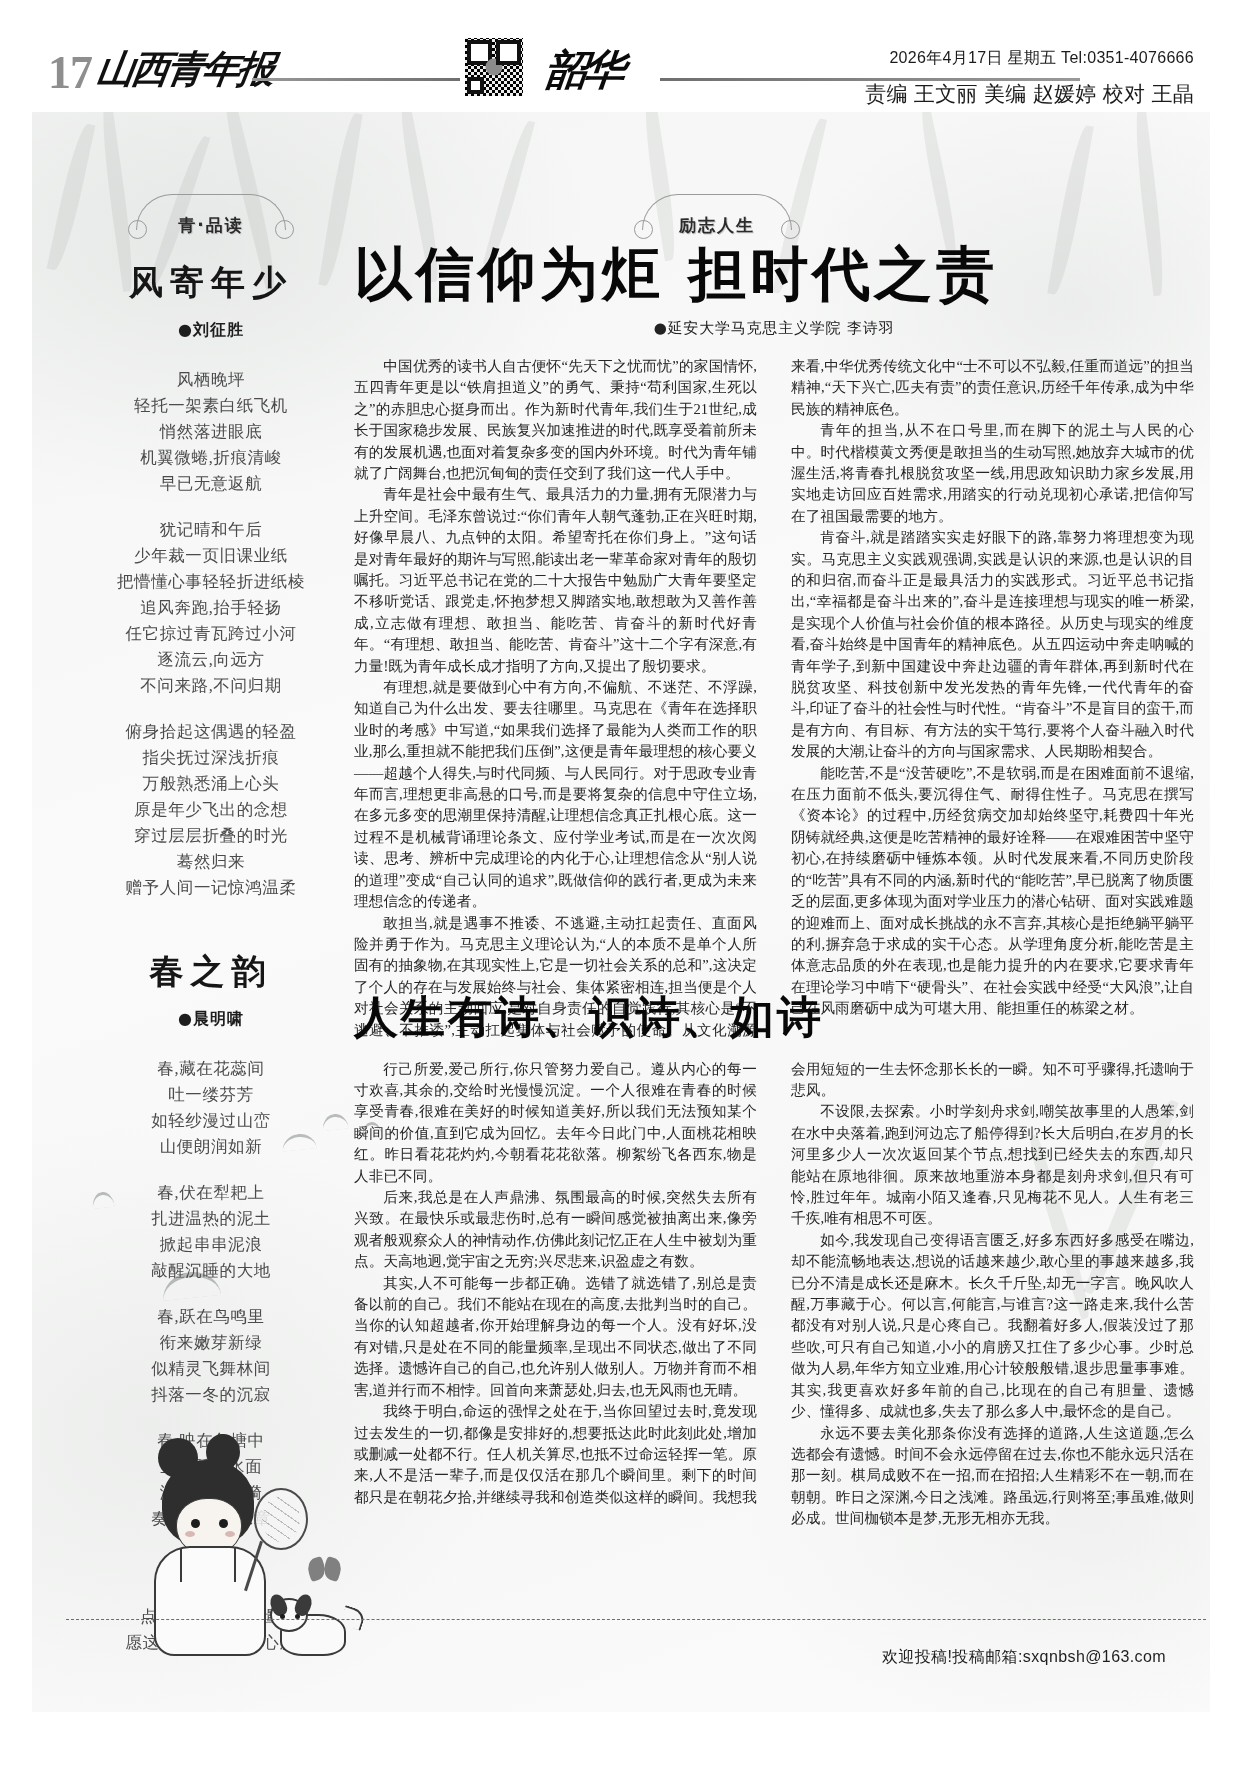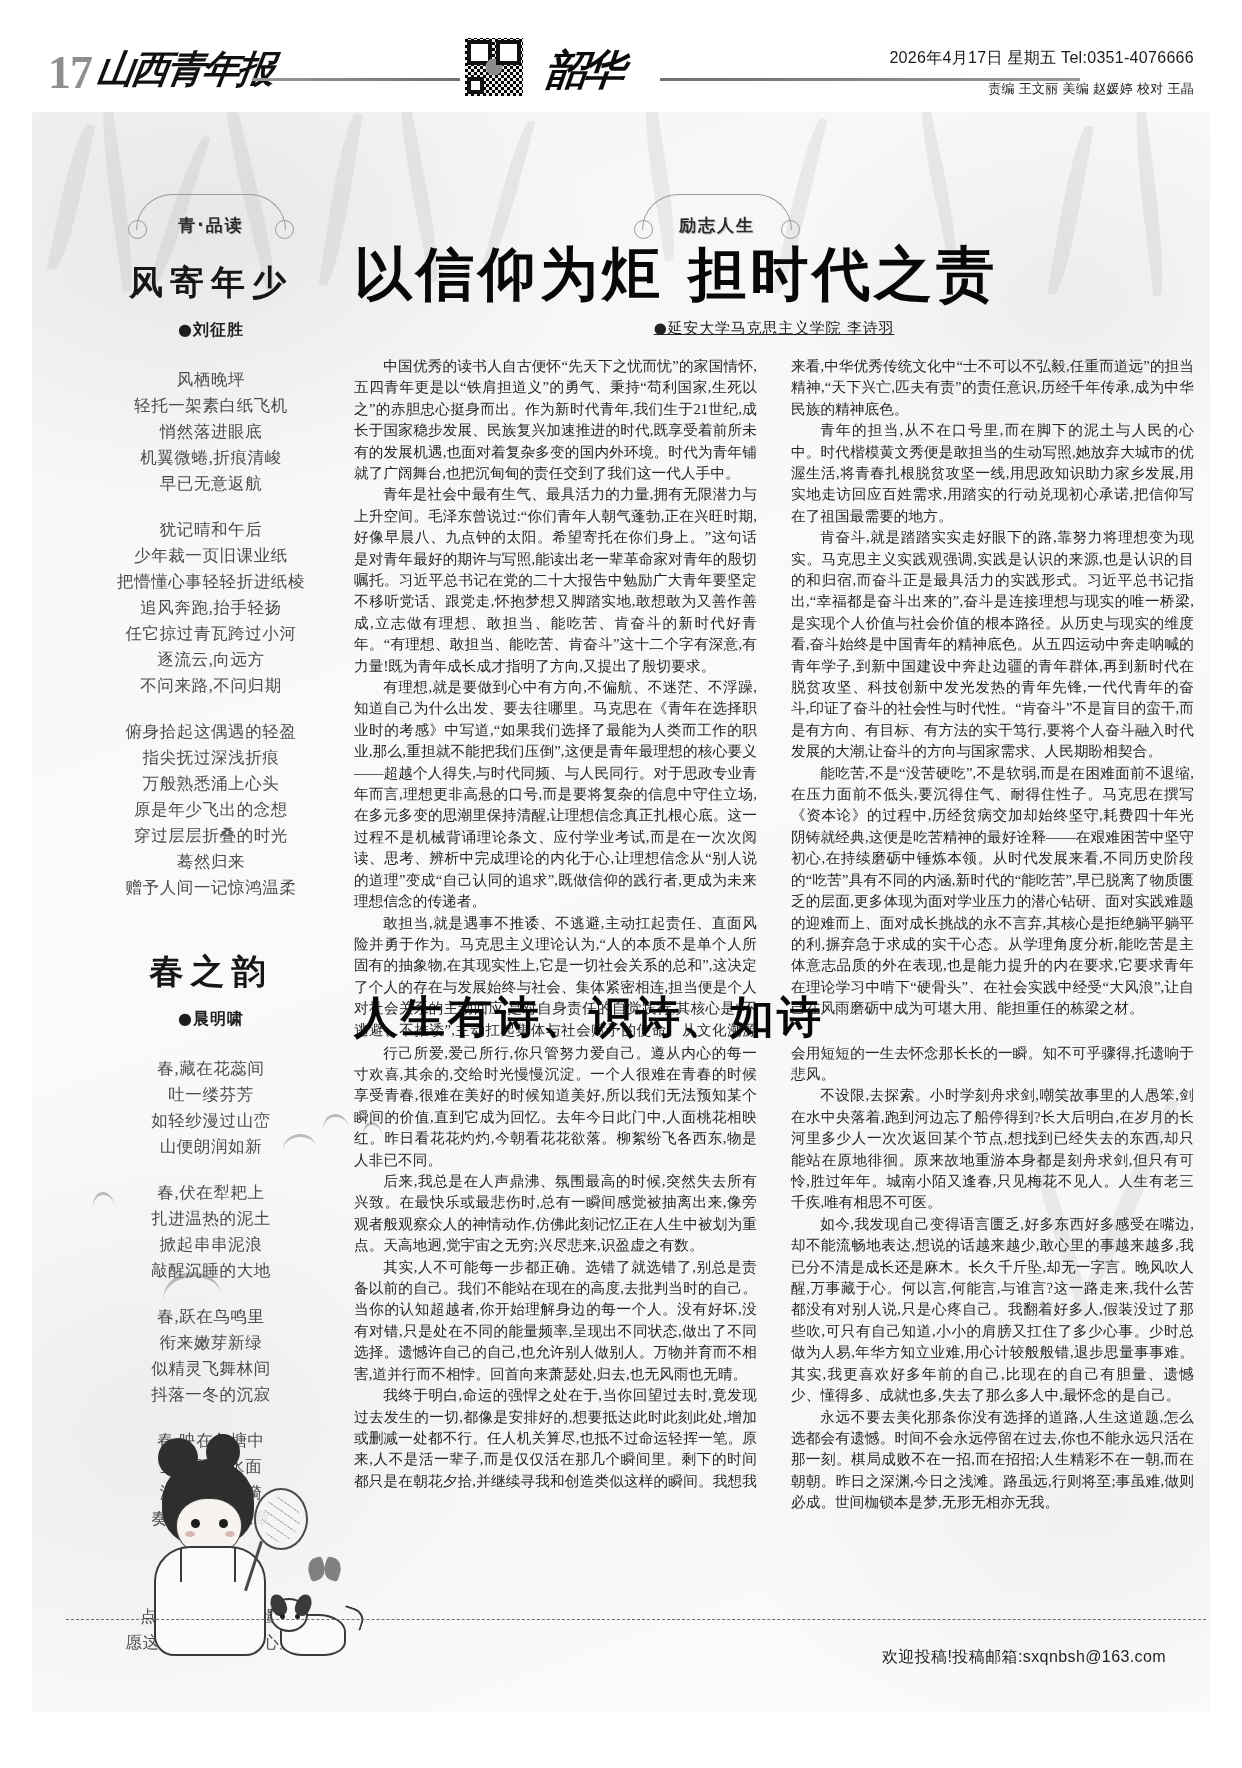--- a/index.html
+++ b/index.html
@@ -68,21 +68,21 @@
   }
   .mh-date{
     position:absolute; right:48px; top:48px;
     font-family:"Liberation Sans",sans-serif;
     font-size:16px; color:#1b1b1b; letter-spacing:.3px;
     white-space:nowrap;
   }
   .mh-staff{
     position:absolute; right:48px; top:80px;
     font-family:"Liberation Sans",sans-serif;
-    font-size:13px; color:#1b1b1b; letter-spacing:.3px;
+    font-size:21px; color:#1b1b1b; letter-spacing:.3px;
     white-space:nowrap;
   }
 
   
   .canvas{
     position:absolute; left:32px; top:112px;
     width:1178px; height:1600px;
     background:
       radial-gradient(ellipse 560px 380px at 14% 8%, rgba(150,160,155,.16), rgba(150,160,155,0) 70%),
       radial-gradient(ellipse 420px 300px at 88% 12%, rgba(150,160,155,.13), rgba(150,160,155,0) 70%),
@@ -153,21 +153,21 @@
   .article{ position:absolute; }
   .art-head{
     font-family:"DejaVu Sans",sans-serif;
     font-weight:700; color:#080808; text-align:left;
   }
   .art-head-1{ font-size:58px; letter-spacing:4px; line-height:1.12; }
   .art-head-2{ font-size:44px; letter-spacing:3px; line-height:1.15; }
   .art-byline{
     font-family:"DejaVu Sans",sans-serif;
     font-size:15px; color:#222; text-align:center;
-    letter-spacing:.8px; margin-top:12px;text-decoration:underline;
+    letter-spacing:.8px; margin-top:12px;
   }
   .art-cols{
     column-count:2; column-gap:34px;
     font-family:"Liberation Serif","DejaVu Serif",serif;
     font-size:14.6px; line-height:21.4px;
     color:#262626; text-align:justify;
     text-justify:inter-ideograph;
     letter-spacing:.1px;
   }
   .art-cols p{ text-indent:2em; margin:0; }
@@ -370,21 +370,21 @@
       <p>青年的担当,从不在口号里,而在脚下的泥土与人民的心中。时代楷模黄文秀便是敢担当的生动写照,她放弃大城市的优渥生活,将青春扎根脱贫攻坚一线,用思政知识助力家乡发展,用实地走访回应百姓需求,用踏实的行动兑现初心承诺,把信仰写在了祖国最需要的地方。</p>
       <p>肯奋斗,就是踏踏实实走好眼下的路,靠努力将理想变为现实。马克思主义实践观强调,实践是认识的来源,也是认识的目的和归宿,而奋斗正是最具活力的实践形式。习近平总书记指出,“幸福都是奋斗出来的”,奋斗是连接理想与现实的唯一桥梁,是实现个人价值与社会价值的根本路径。从历史与现实的维度看,奋斗始终是中国青年的精神底色。从五四运动中奔走呐喊的青年学子,到新中国建设中奔赴边疆的青年群体,再到新时代在脱贫攻坚、科技创新中发光发热的青年先锋,一代代青年的奋斗,印证了奋斗的社会性与时代性。“肯奋斗”不是盲目的蛮干,而是有方向、有目标、有方法的实干笃行,要将个人奋斗融入时代发展的大潮,让奋斗的方向与国家需求、人民期盼相契合。</p>
       <p>能吃苦,不是“没苦硬吃”,不是软弱,而是在困难面前不退缩,在压力面前不低头,要沉得住气、耐得住性子。马克思在撰写《资本论》的过程中,历经贫病交加却始终坚守,耗费四十年光阴铸就经典,这便是吃苦精神的最好诠释——在艰难困苦中坚守初心,在持续磨砺中锤炼本领。从时代发展来看,不同历史阶段的“吃苦”具有不同的内涵,新时代的“能吃苦”,早已脱离了物质匮乏的层面,更多体现为面对学业压力的潜心钻研、面对实践难题的迎难而上、面对成长挑战的永不言弃,其核心是拒绝躺平躺平的利,摒弃急于求成的实干心态。从学理角度分析,能吃苦是主体意志品质的外在表现,也是能力提升的内在要求,它要求青年在理论学习中啃下“硬骨头”、在社会实践中经受“大风浪”,让自己在风雨磨砺中成为可堪大用、能担重任的栋梁之材。</p>
 
     </div>
   </div>
 
   <div class="article" style="left:322px;top:880px;width:840px;">
     <h1 class="art-head art-head-2">人生有诗、识诗、如诗</h1>
 
-    <div class="art-cols" style="height:560px;">
+    <div class="art-cols" style="margin-top:16px;height:560px;">
       <p>行己所爱,爱己所行,你只管努力爱自己。遵从内心的每一寸欢喜,其余的,交给时光慢慢沉淀。一个人很难在青春的时候享受青春,很难在美好的时候知道美好,所以我们无法预知某个瞬间的价值,直到它成为回忆。去年今日此门中,人面桃花相映红。昨日看花花灼灼,今朝看花花欲落。柳絮纷飞各西东,物是人非已不同。</p>
       <p>后来,我总是在人声鼎沸、氛围最高的时候,突然失去所有兴致。在最快乐或最悲伤时,总有一瞬间感觉被抽离出来,像旁观者般观察众人的神情动作,仿佛此刻记忆正在人生中被划为重点。天高地迥,觉宇宙之无穷;兴尽悲来,识盈虚之有数。</p>
       <p>其实,人不可能每一步都正确。选错了就选错了,别总是责备以前的自己。我们不能站在现在的高度,去批判当时的自己。当你的认知超越者,你开始理解身边的每一个人。没有好坏,没有对错,只是处在不同的能量频率,呈现出不同状态,做出了不同选择。遗憾许自己的自己,也允许别人做别人。万物并育而不相害,道并行而不相悖。回首向来萧瑟处,归去,也无风雨也无晴。</p>
       <p>我终于明白,命运的强悍之处在于,当你回望过去时,竟发现过去发生的一切,都像是安排好的,想要抵达此时此刻此处,增加或删减一处都不行。任人机关算尽,也抵不过命运轻挥一笔。原来,人不是活一辈子,而是仅仅活在那几个瞬间里。剩下的时间都只是在朝花夕拾,并继续寻我和创造类似这样的瞬间。我想我会用短短的一生去怀念那长长的一瞬。知不可乎骤得,托遗响于悲风。</p>
       <p>不设限,去探索。小时学刻舟求剑,嘲笑故事里的人愚笨,剑在水中央落着,跑到河边忘了船停得到?长大后明白,在岁月的长河里多少人一次次返回某个节点,想找到已经失去的东西,却只能站在原地徘徊。原来故地重游本身都是刻舟求剑,但只有可怜,胜过年年。城南小陌又逢春,只见梅花不见人。人生有老三千疾,唯有相思不可医。</p>
       <p>如今,我发现自己变得语言匮乏,好多东西好多感受在嘴边,却不能流畅地表达,想说的话越来越少,敢心里的事越来越多,我已分不清是成长还是麻木。长久千斤坠,却无一字言。晚风吹人醒,万事藏于心。何以言,何能言,与谁言?这一路走来,我什么苦都没有对别人说,只是心疼自己。我翻着好多人,假装没过了那些吹,可只有自己知道,小小的肩膀又扛住了多少心事。少时总做为人易,年华方知立业难,用心计较般般错,退步思量事事难。其实,我更喜欢好多年前的自己,比现在的自己有胆量、遗憾少、懂得多、成就也多,失去了那么多人中,最怀念的是自己。</p>
       <p>永远不要去美化那条你没有选择的道路,人生这道题,怎么选都会有遗憾。时间不会永远停留在过去,你也不能永远只活在那一刻。棋局成败不在一招,而在招招;人生精彩不在一朝,而在朝朝。昨日之深渊,今日之浅滩。路虽远,行则将至;事虽难,做则必成。世间枷锁本是梦,无形无相亦无我。</p>
     </div>
   </div>
 

